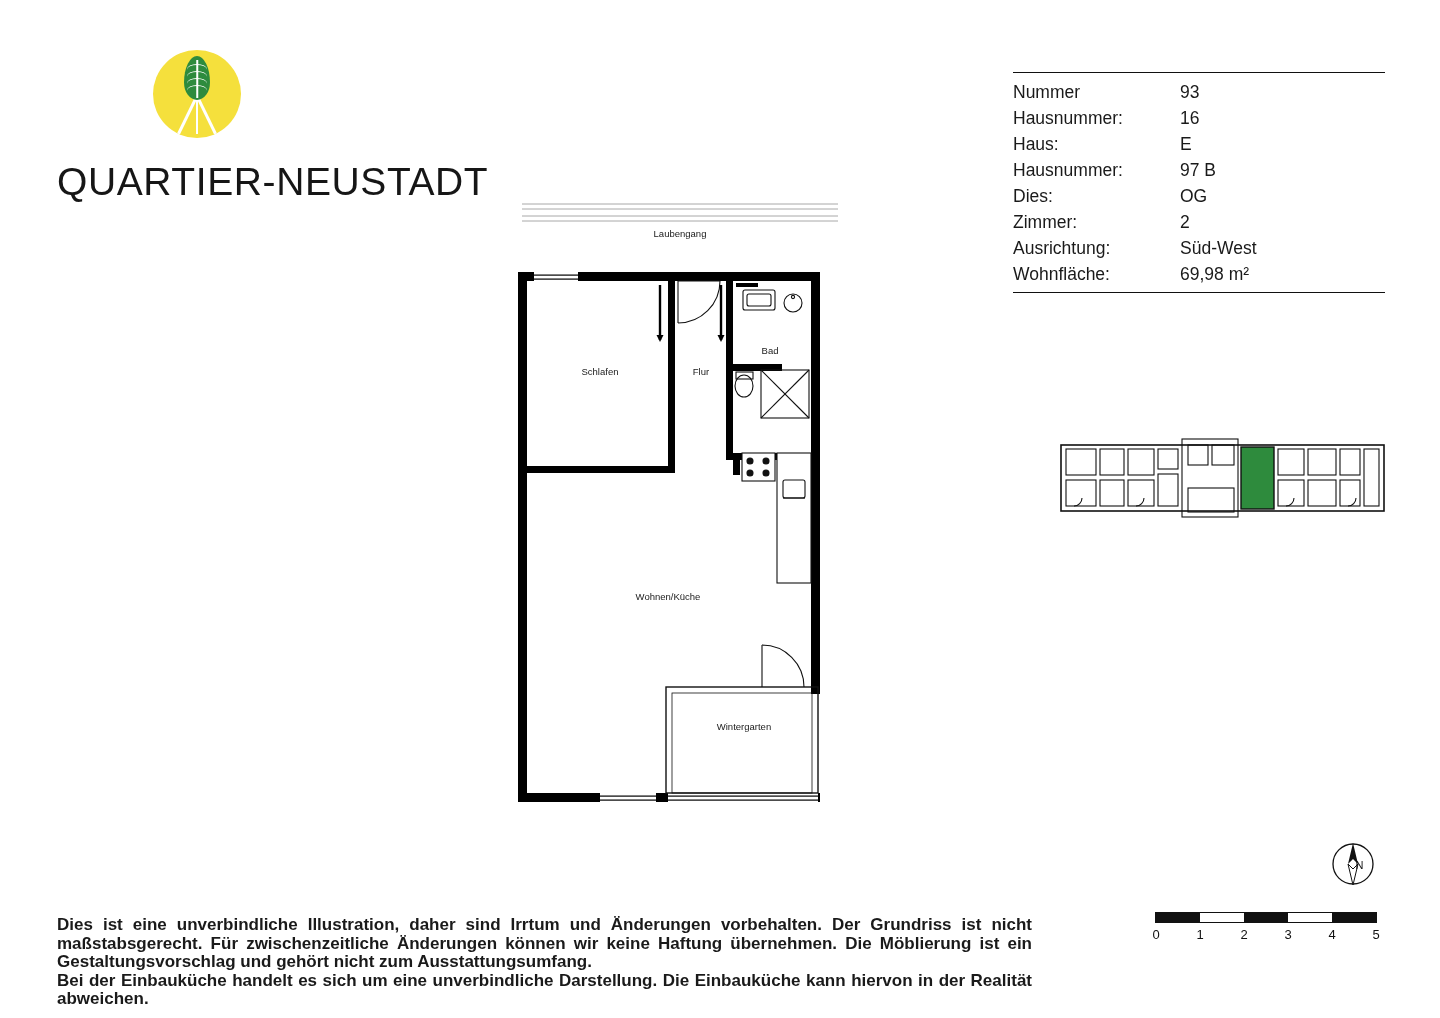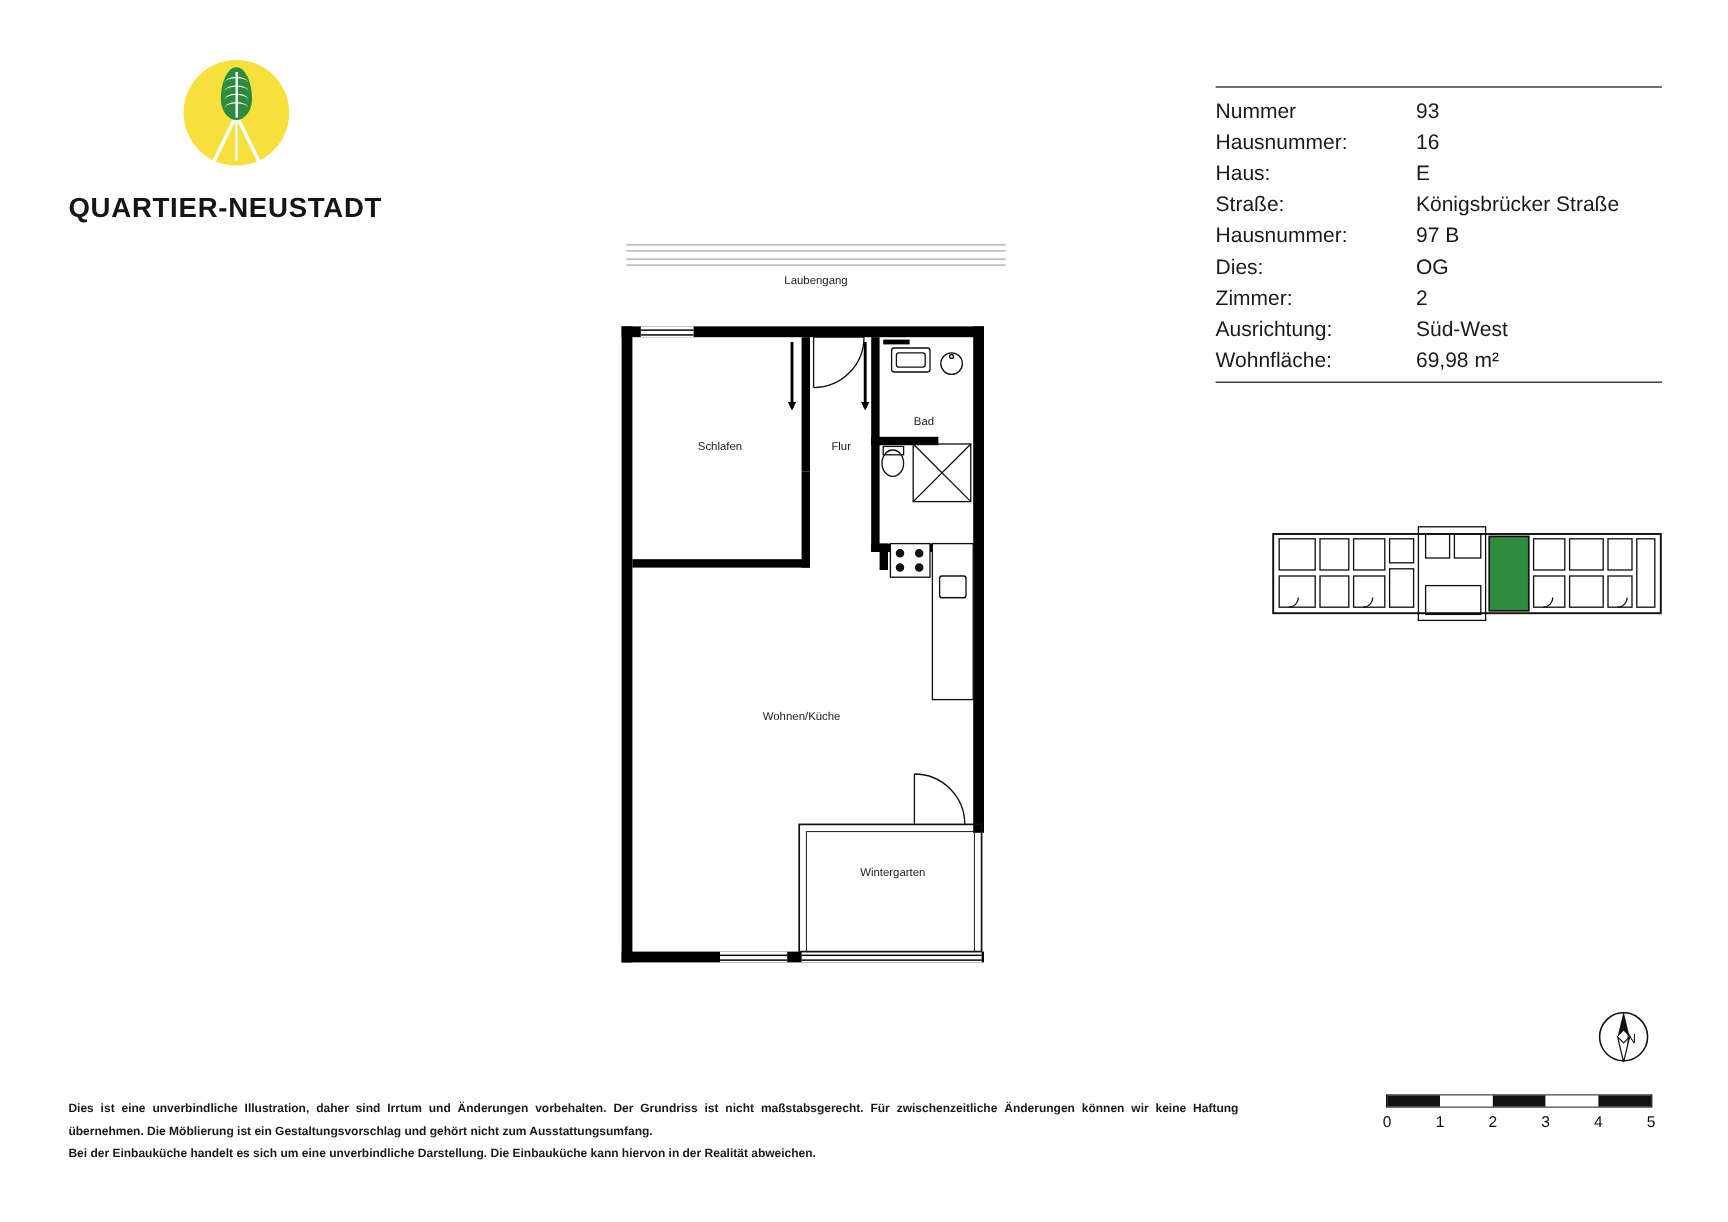--- a/index.html
+++ b/index.html
@@ -87,23 +87,23 @@
     bottom: 0;
     width: 3px;
     height: 46px;
     background: #ffffff;
   }
   #logo-mark .slash-l { left: 22px; transform: rotate(26deg); transform-origin: bottom center; }
   #logo-mark .slash-r { right: 22px; transform: rotate(-26deg); transform-origin: bottom center; }
 
   #logo-text {
     margin-top: 22px;
-    font-size: 23px;
+    font-size: 39px;
     letter-spacing: 0.6px;
-    font-weight: 700;
+    font-weight: 400;
     color: #161616;
     white-space: nowrap;
   }
 
   
   #info-panel {
     position: absolute;
     left: 1013px;
     top: 72px;
     width: 372px;
@@ -189,21 +189,21 @@
     font-size: 9.5px;
     fill: #1a1a1a;
   }
 
   
   #disclaimer {
     position: absolute;
     left: 57px;
     top: 916px;
     width: 975px;
-    font-size: 10px;
+    font-size: 17px;
     line-height: 18.5px;
     font-weight: 700;
     color: #1a1a1a;
     text-align: justify;
   }
   #disclaimer p { margin: 0; }
   #disclaimer p.last { margin-top: 0; }
 </style>
 </head>
 <body>
@@ -236,24 +236,20 @@
       </tr>
       <tr>
         <td class="key">Hausnummer:</td>
         <td class="val">16</td>
       </tr>
       <tr>
         <td class="key">Haus:</td>
         <td class="val">E</td>
       </tr>
       <tr>
-        <td class="key">Straße:</td>
-        <td class="val">Königsbrücker Straße</td>
-      </tr>
-      <tr>
         <td class="key">Hausnummer:</td>
         <td class="val">97 B</td>
       </tr>
       <tr>
         <td class="key">Dies:</td>
         <td class="val">OG</td>
       </tr>
       <tr>
         <td class="key">Zimmer:</td>
         <td class="val">2</td>

